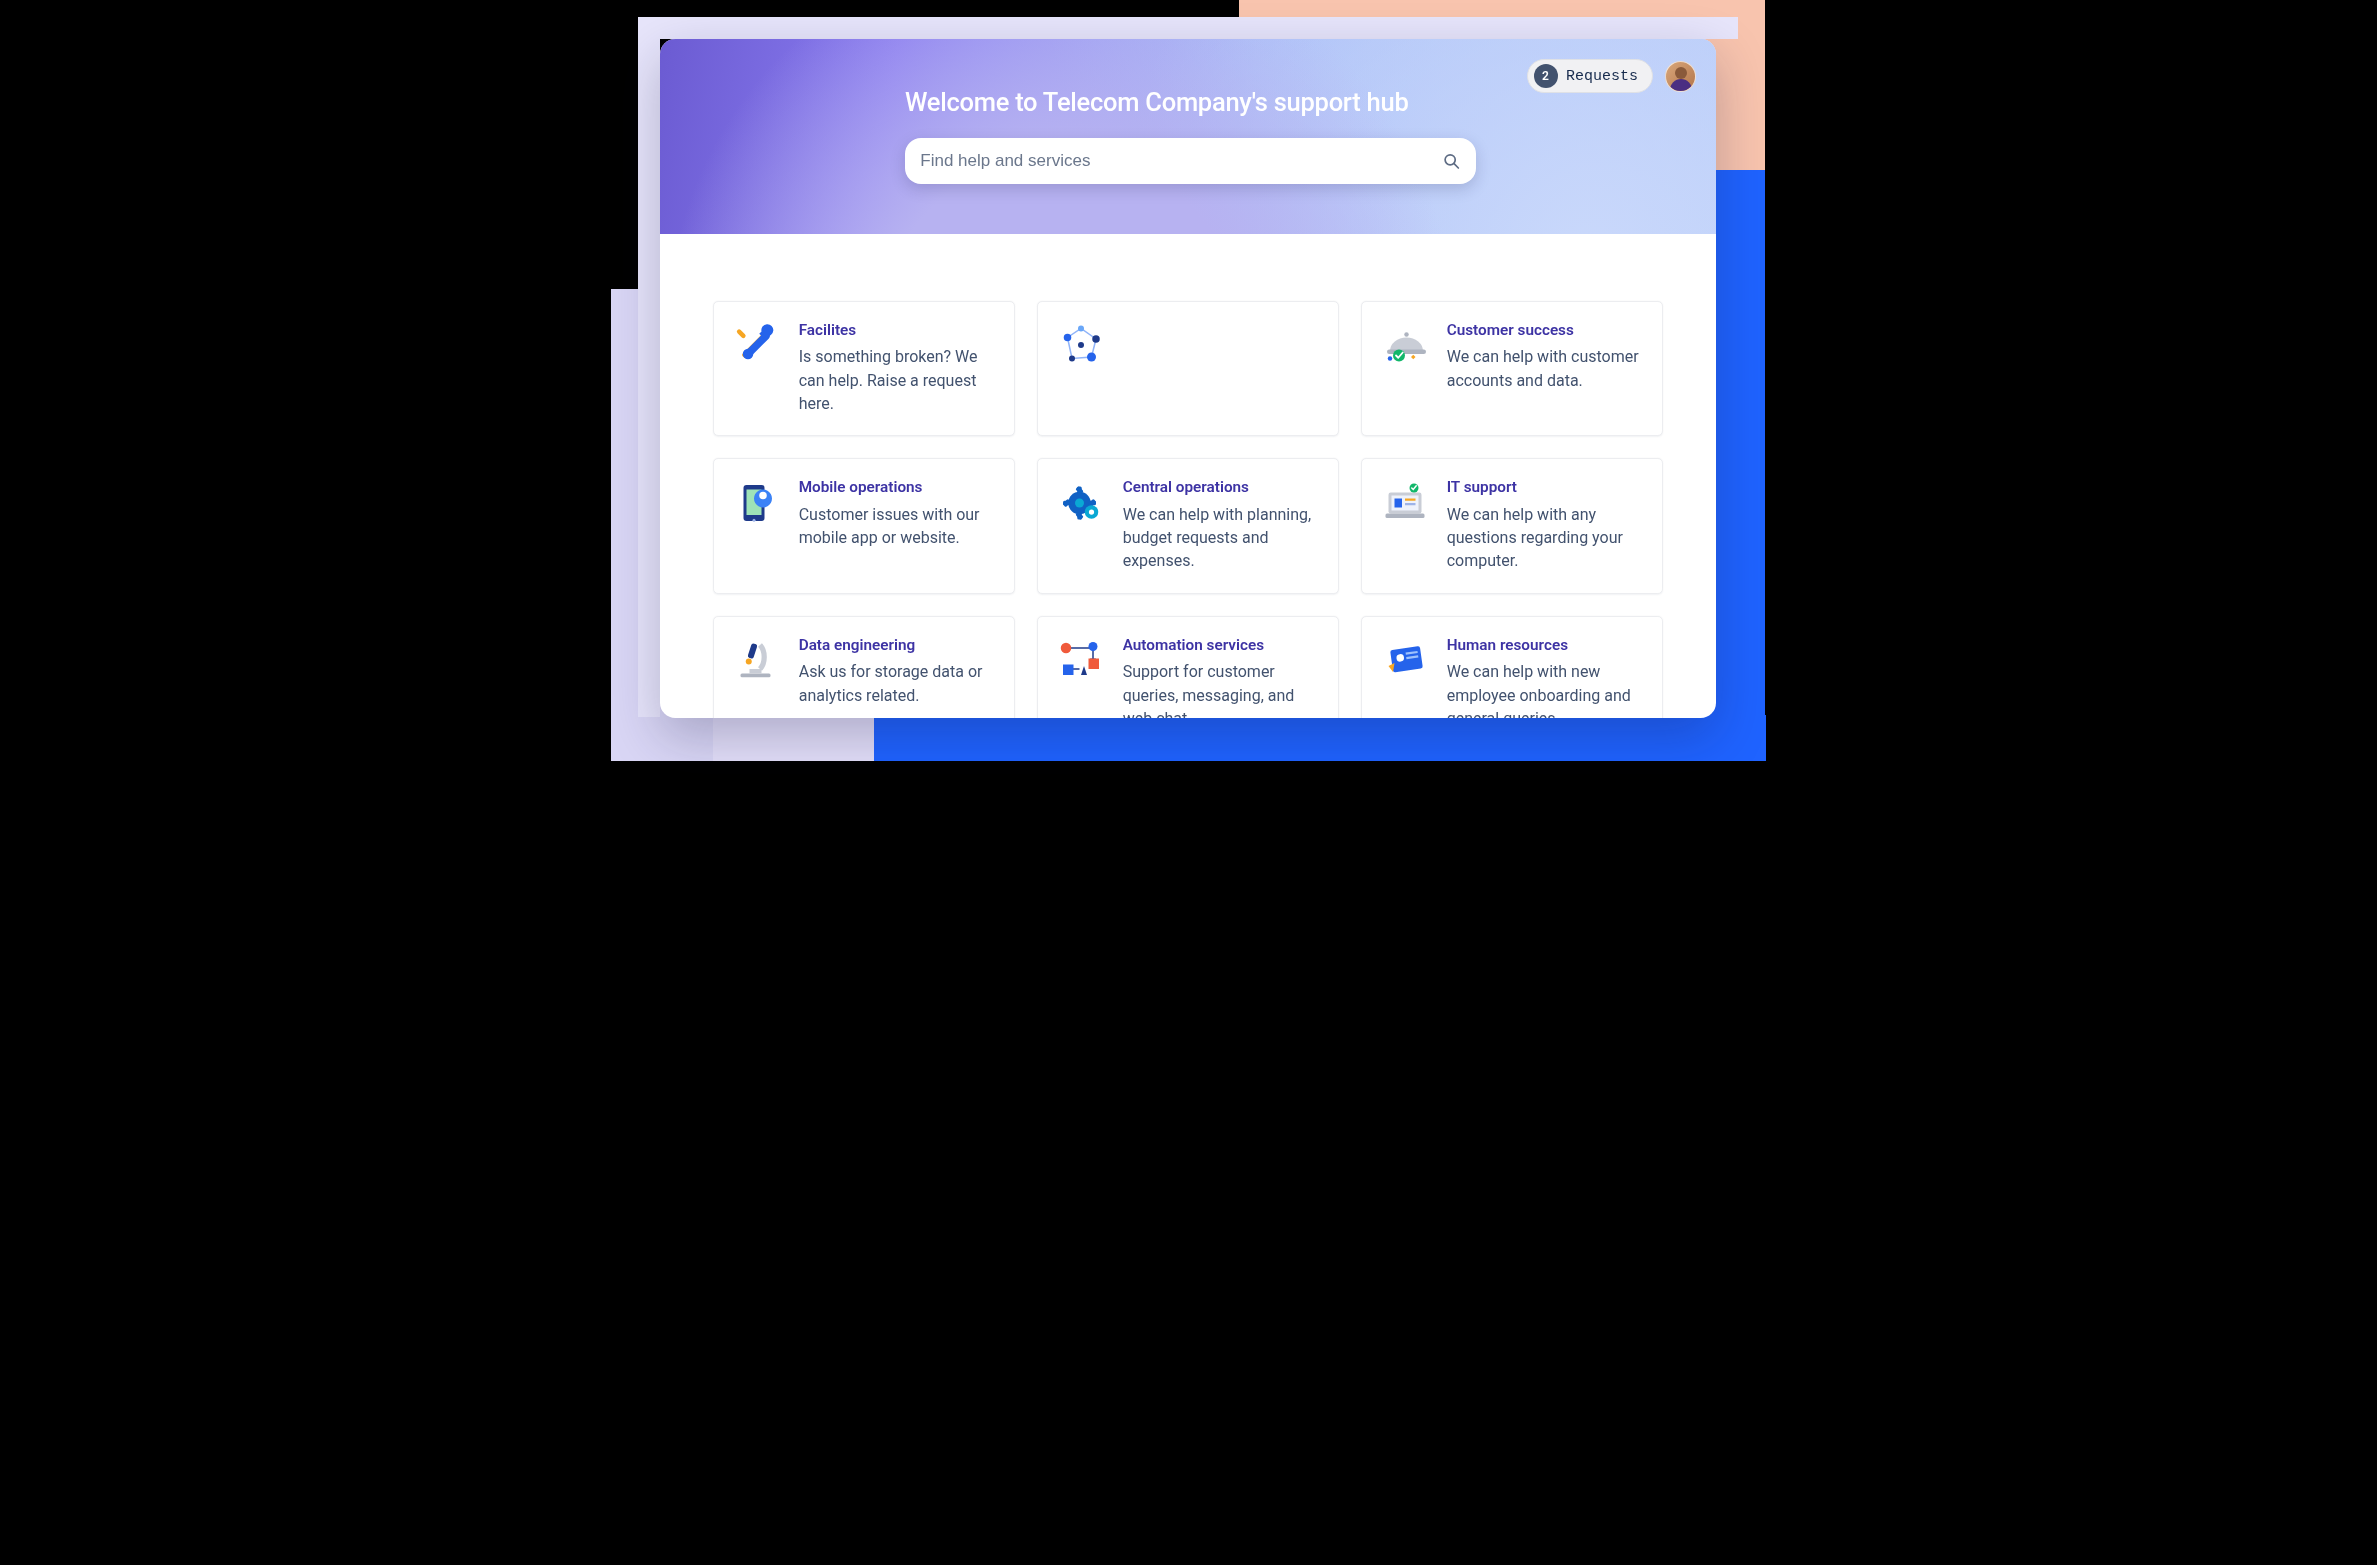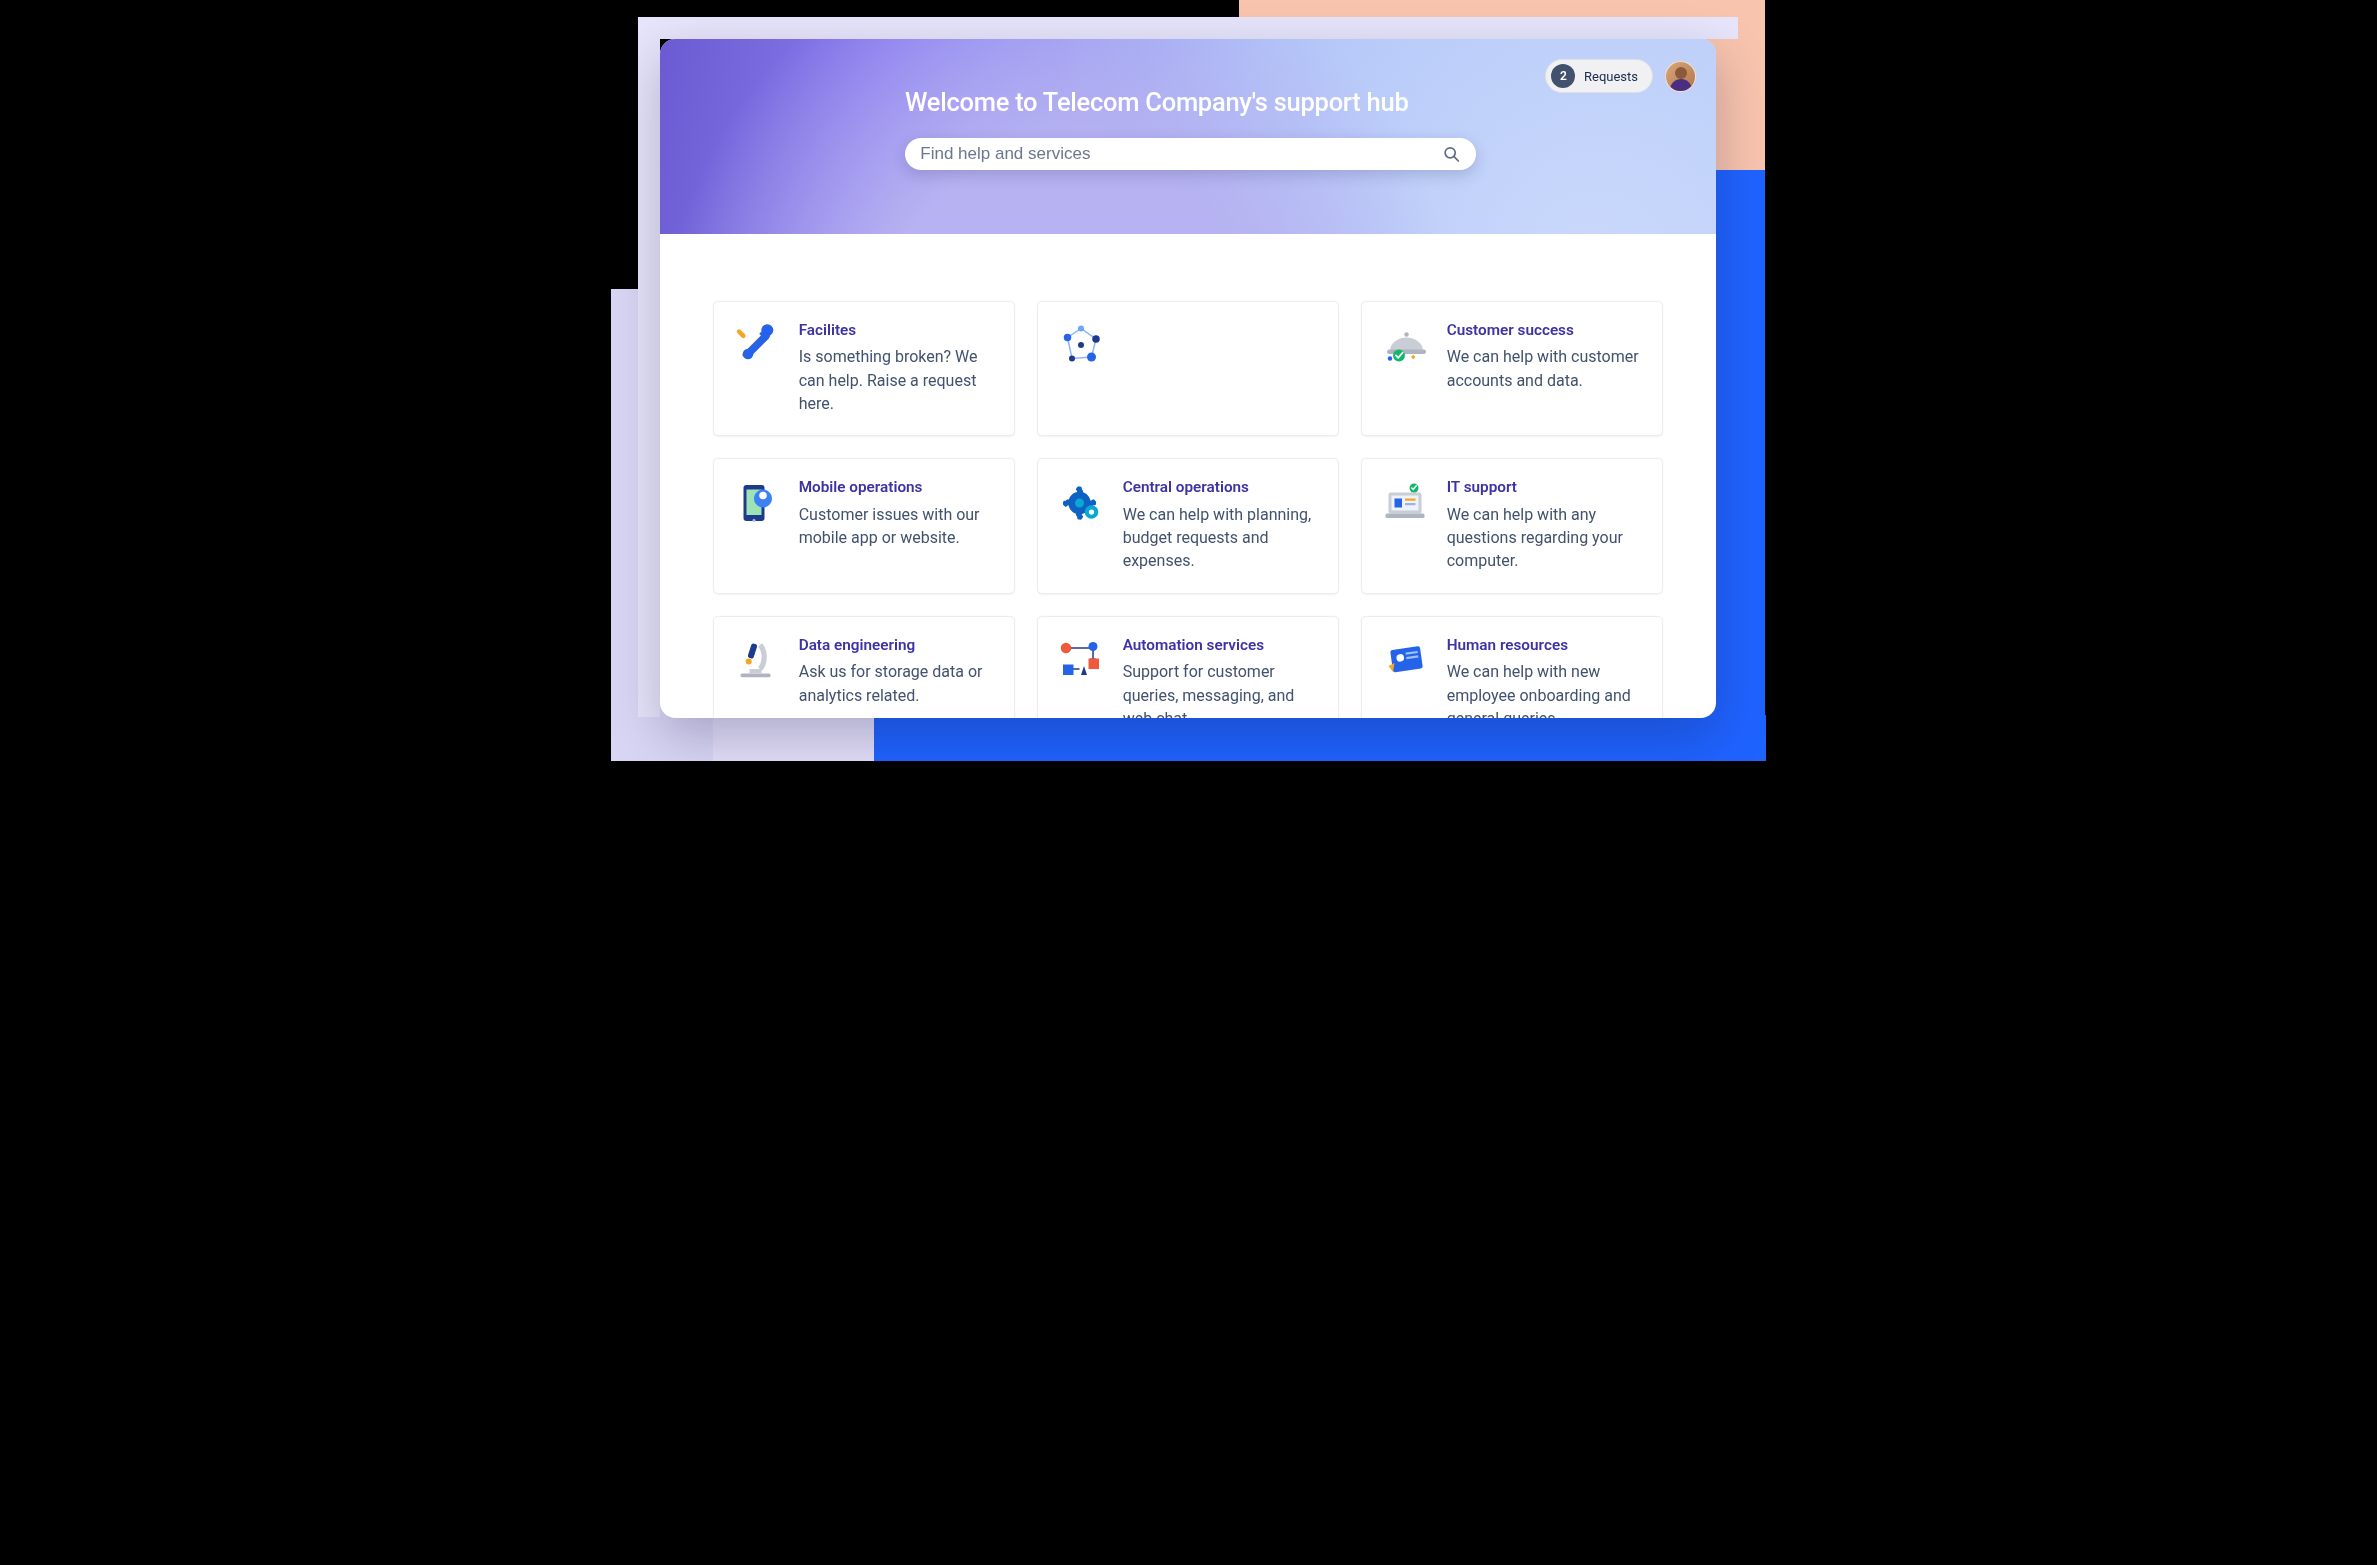--- a/index.html
+++ b/index.html
@@ -54,21 +54,21 @@
   .hero-title {
     color:#ffffff;
     font-size:25.5px;
     font-weight:500;
     letter-spacing:-0.01em;
     margin-bottom:21px;
   }
 
   .search-wrap {
     position:relative;
-    width:571px; height:32px;
+    width:571px; height:46px;
     background:#ffffff;
     border-radius:16px;
     box-shadow: 0 5.1px 15.3px rgba(30,30,80,0.18);
     display:flex; align-items:center;
     padding: 0 48px 0 15.3px;
   }
   .search-input {
     border:none; outline:none;
     font-size:17px;
     color:#444;
@@ -91,21 +91,21 @@
     padding:0 13.6px 0 5.1px;
     display:flex; align-items:center; gap:8.5px;
     cursor:pointer;
   }
   .req-badge {
     background:#42526e; color:#fff;
     border-radius:12px; min-width:24px; height:24px;
     display:flex; align-items:center; justify-content:center;
     font-size:12px; font-weight:600;
   }
-  .req-label { font-size:13px; color:#172b4d; }
+  .req-label { font-size:15px; color:#172b4d;font-family:Liberation Mono, monospace; }
   .avatar {
     width:31px; height:31px; border-radius:50%;
     background: linear-gradient(135deg,#d9a77a 0%, #b3754b 100%);
     position:relative; overflow:hidden; cursor:pointer;
     border:1.7px solid rgba(255,255,255,0.7);
   }
   .avatar::before {
     content:""; position:absolute; left:9.3px; top:5.1px; width:12px; height:12px;
     background:#8a5a3a; border-radius:50%;
   }

